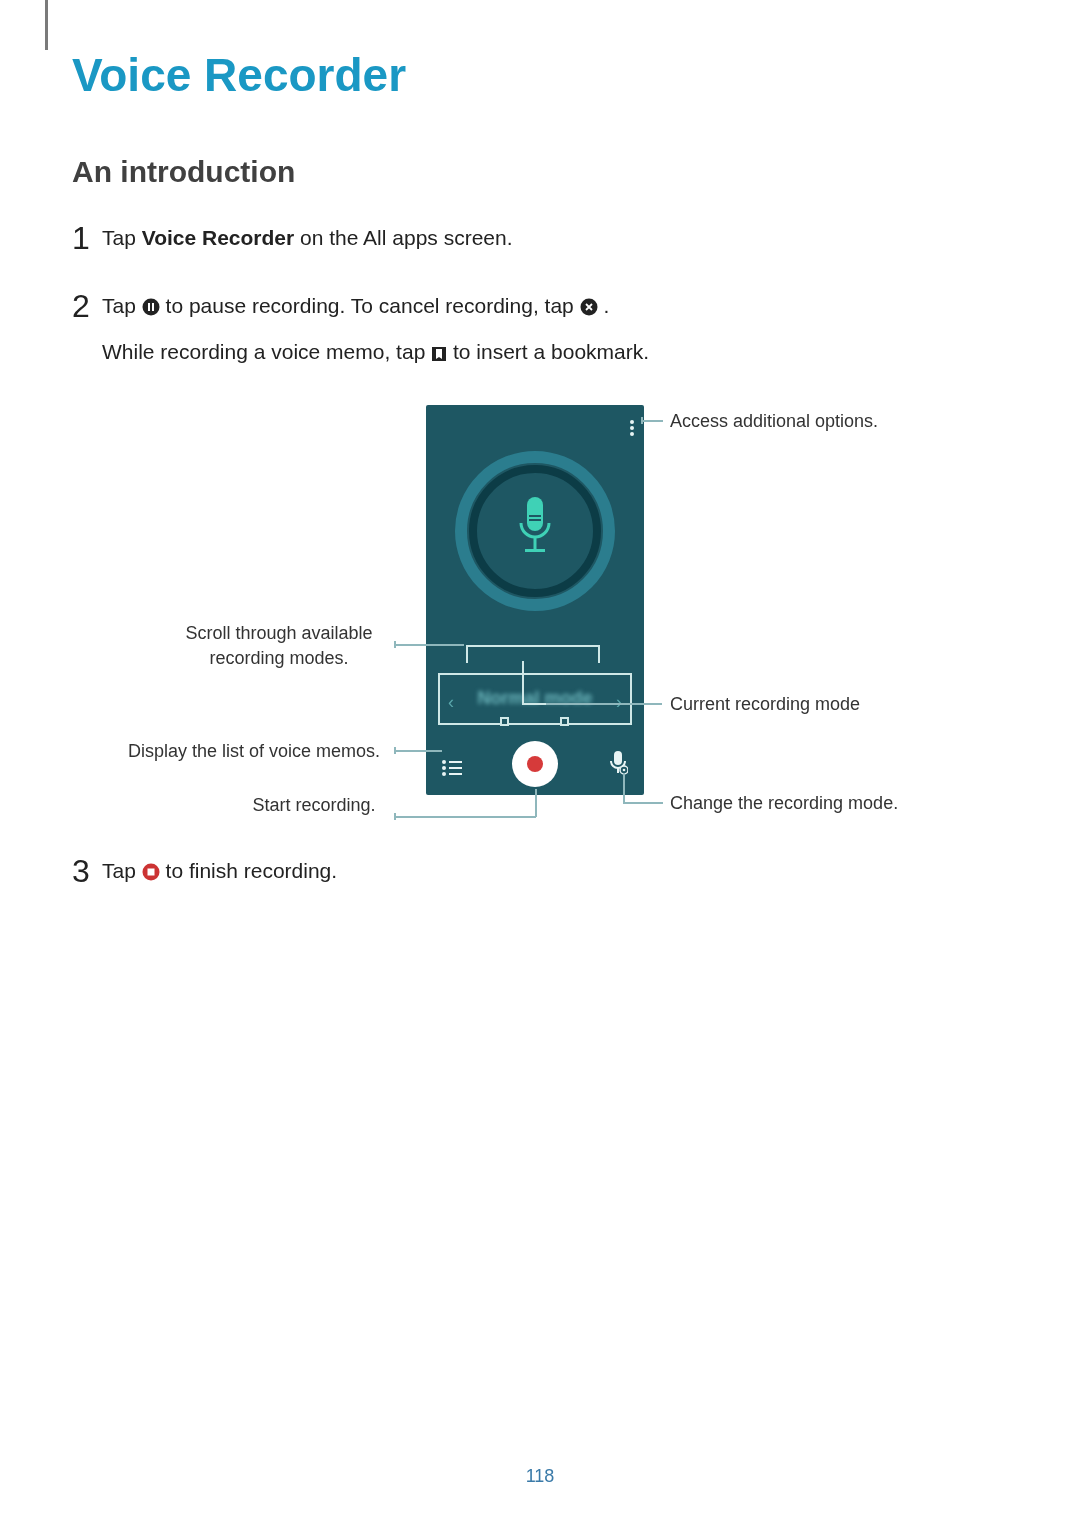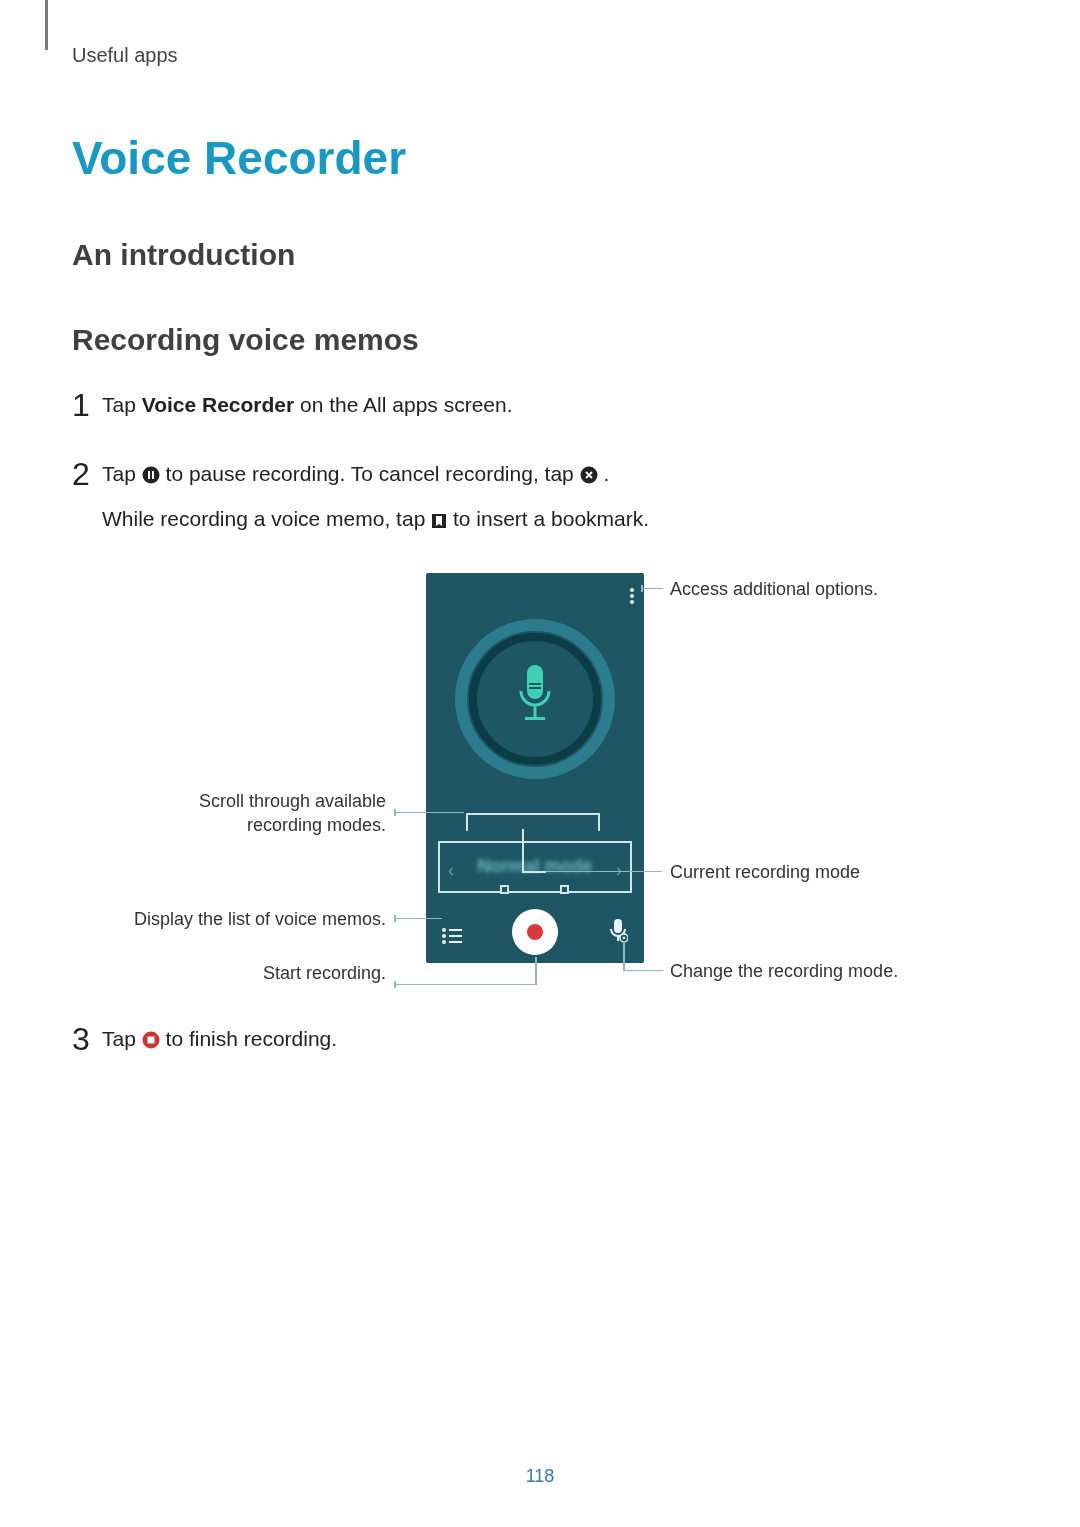--- a/index.html
+++ b/index.html
@@ -108,43 +108,41 @@
     display:flex;align-items:center;justify-content:center;
   }
   .rec-btn .dot{width:16px;height:16px;border-radius:50%;background:#d63a3a;}
   .mic-set-btn{position:absolute;right:16px;top:10px;}
 
   .menu-dots{position:absolute;right:10px;top:8px;}
 
   .callout{
     position:absolute;font-size:18px;color:#333;line-height:1.35;
   }
-  .callout.left{text-align:right;}
+  .callout.left{text-align:center;}
   .lead{position:absolute;background:#8fb7bc;height:1.5px;}
   .lead-v{position:absolute;background:#8fb7bc;width:1.5px;}
   .tick{position:absolute;background:#8fb7bc;}
   .bracket{
     position:absolute;border:2px solid #cfe8e7;border-bottom:none;
     box-sizing:border-box;
   }
   .square{position:absolute;width:9px;height:9px;border:2px solid #cfe8e7;box-sizing:border-box;background:#1e5763;}
 </style>
 </head>
 <body>
 
 <div class="sidebar-rule"></div>
 
 <div class="page">
-  <div class="breadcrumb">Useful apps</div>
 
   <h1 class="title">Voice Recorder</h1>
 
   <h2 class="sub">An introduction</h2>
 
-  <h2 class="sub">Recording voice memos</h2>
 
   <div class="step">
     <div class="num">1</div>
     <div class="txt">
       <p>
         <span>Tap </span><b>Voice Recorder</b><span> on the All apps screen.</span>
       </p>
     </div>
   </div>
 

